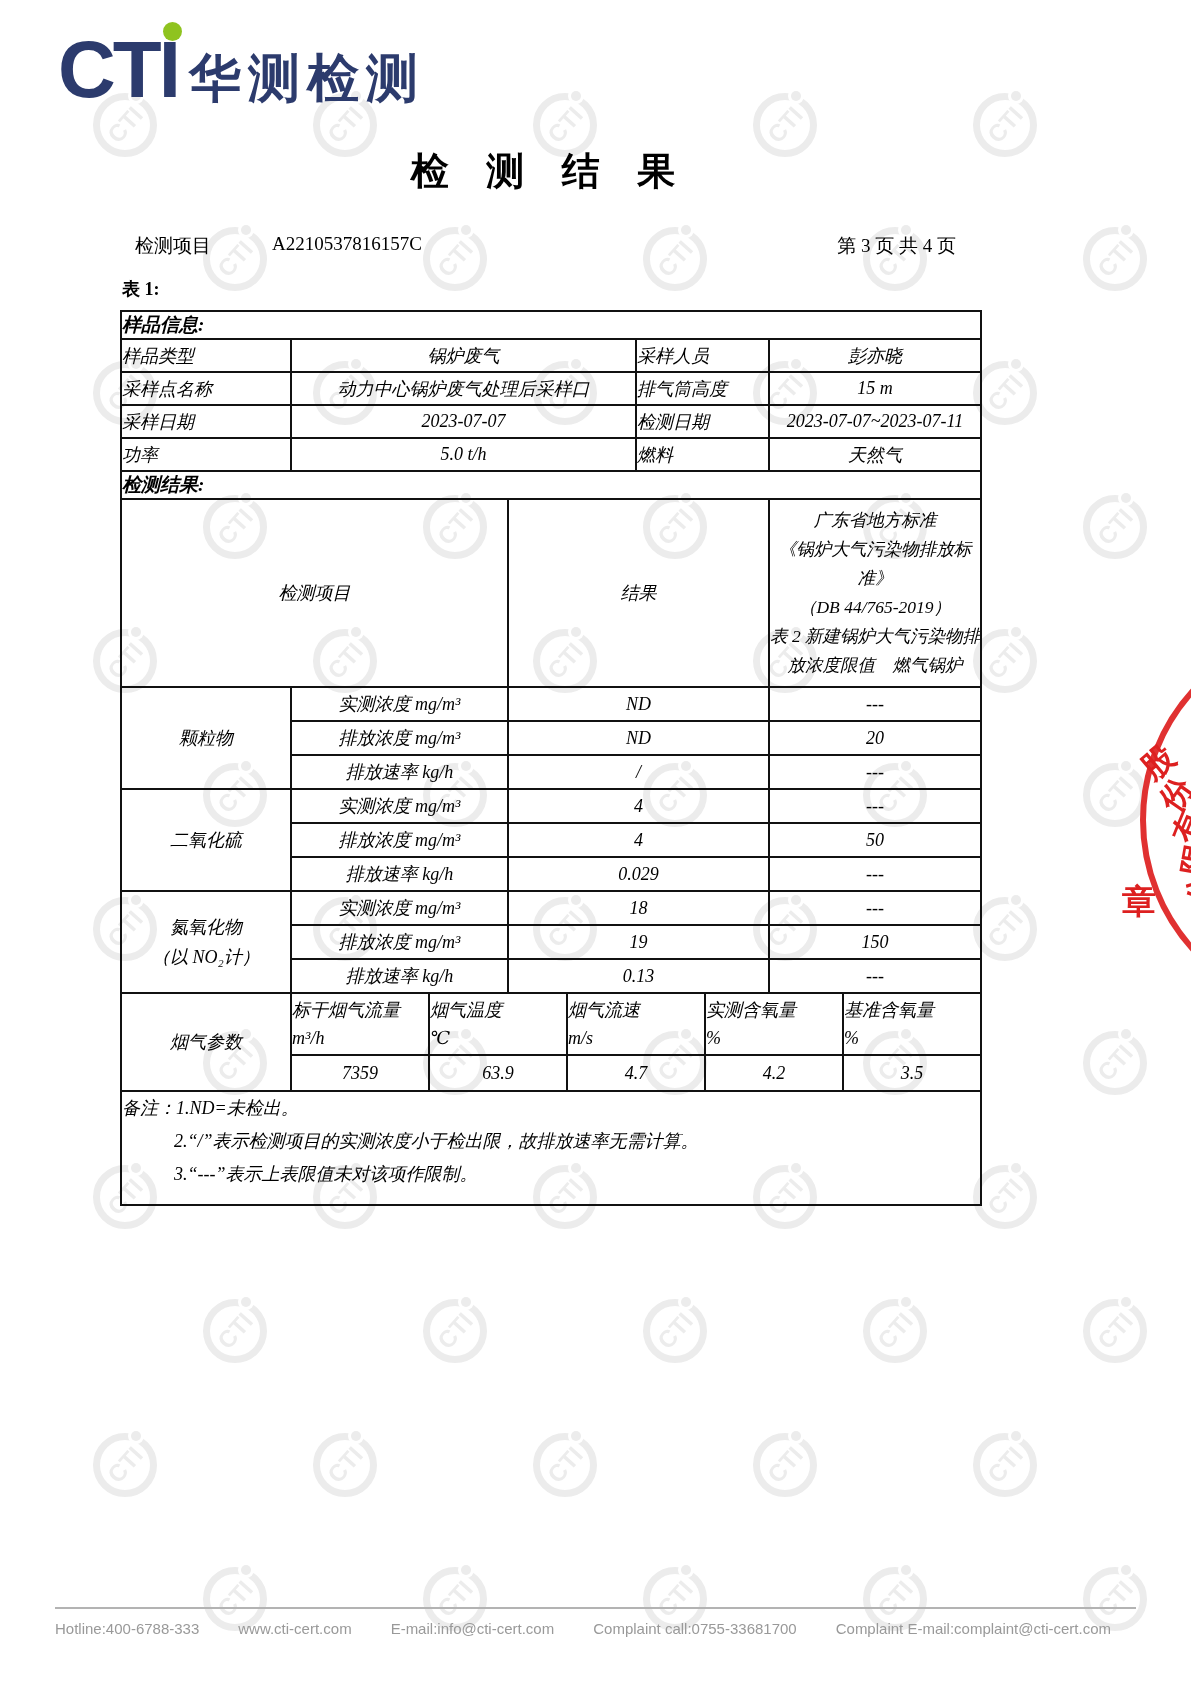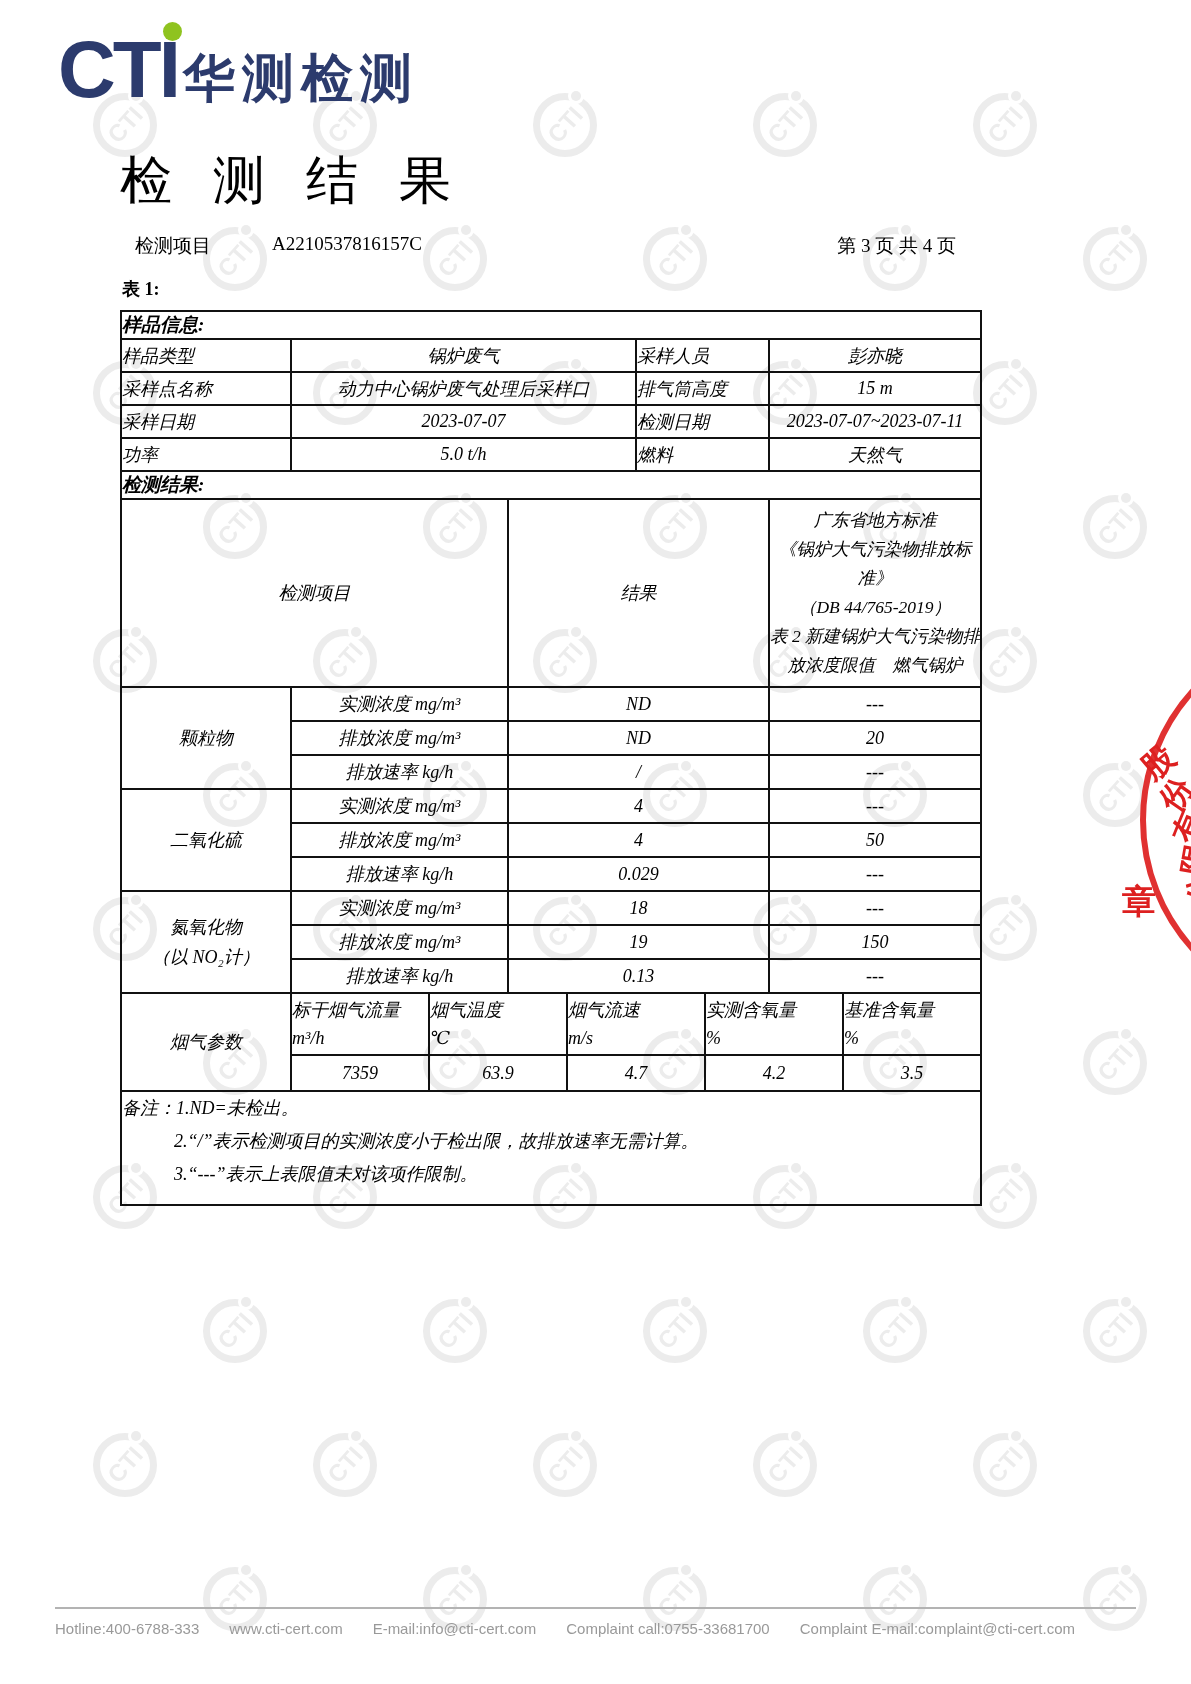--- a/index.html
+++ b/index.html
@@ -16,24 +16,24 @@
   
   #content{position:absolute;inset:0;z-index:1;}
   
   #logo{position:absolute;left:58px;top:30px;display:flex;align-items:flex-start;
         font-family:"Liberation Sans","DejaVu Sans",sans-serif;color:#2c3b6d;}
   #logo .cti{font-weight:900;font-size:80px;line-height:80px;letter-spacing:-3px;}
   #logo .iwrap{position:relative;display:inline-block;}
   #logo .dot{position:absolute;display:block;width:19px;height:19px;border-radius:50%;
         background:#8fc31f;top:-8px;left:4px;}
   #logo .cname{font-weight:900;font-size:52px;line-height:52px;letter-spacing:7px;
-        margin-left:5px;margin-top:22px;}
-  
-  #doc-title{position:absolute;left:120px;top:146px;width:860px;
-        font-size:52px;letter-spacing:14px;}
+        margin-left:11px;margin-top:22px;}
+  
+  #doc-title{position:absolute;left:120px;top:146px;width:860px;text-align:center;
+        font-size:38px;letter-spacing:14px;font-weight:bold;}
   
   #report-line{position:absolute;left:0;top:233px;width:1191px;font-size:19px;}
   #report-label{position:absolute;left:135px;}
   #report-number{position:absolute;left:272px;font-family:"Liberation Serif",serif;}
   #page-info{position:absolute;right:235px;}
   
   #table1-label{position:absolute;left:122px;top:277px;font-size:18px;font-weight:bold;}
   
   #main-table{position:absolute;left:120px;top:310px;width:860px;border-collapse:collapse;
         table-layout:fixed;font-size:18px;font-style:italic;}
@@ -57,21 +57,21 @@
         border:6px solid rgba(221,32,32,.92);border-radius:50%;}
   .sc{position:absolute;color:#dd2020;font-weight:bold;font-size:32px;line-height:32px;}
   .sc0{left:1142px;top:746px;transform:rotate(-40deg);}
   .sc1{left:1160px;top:778px;transform:rotate(-55deg);}
   .sc2{left:1172px;top:810px;transform:rotate(-68deg);}
   .sc3{left:1180px;top:843px;transform:rotate(-80deg);}
   .sc4{left:1185px;top:873px;transform:rotate(-88deg);}
   .sc5{left:1122px;top:886px;font-size:34px;transform:none;}
   
   #footer-rule{position:absolute;left:55px;top:1607px;width:1081px;height:2px;background:#b3b3b3;}
-  #footer-text{position:absolute;left:55px;top:1620px;width:1100px;display:flex;gap:30px;
+  #footer-text{position:absolute;left:55px;top:1620px;width:1100px;display:flex;gap:39px;
         font-family:"Liberation Sans","DejaVu Sans",sans-serif;font-size:15px;color:#999;}
 </style>
 </head>
 <body>
 
 <div id="page">
   <div id="wm-layer">
       <div class="wm" style="left: 93px; top: 93px;">
         <span>CTI</span>
         <i></i>

